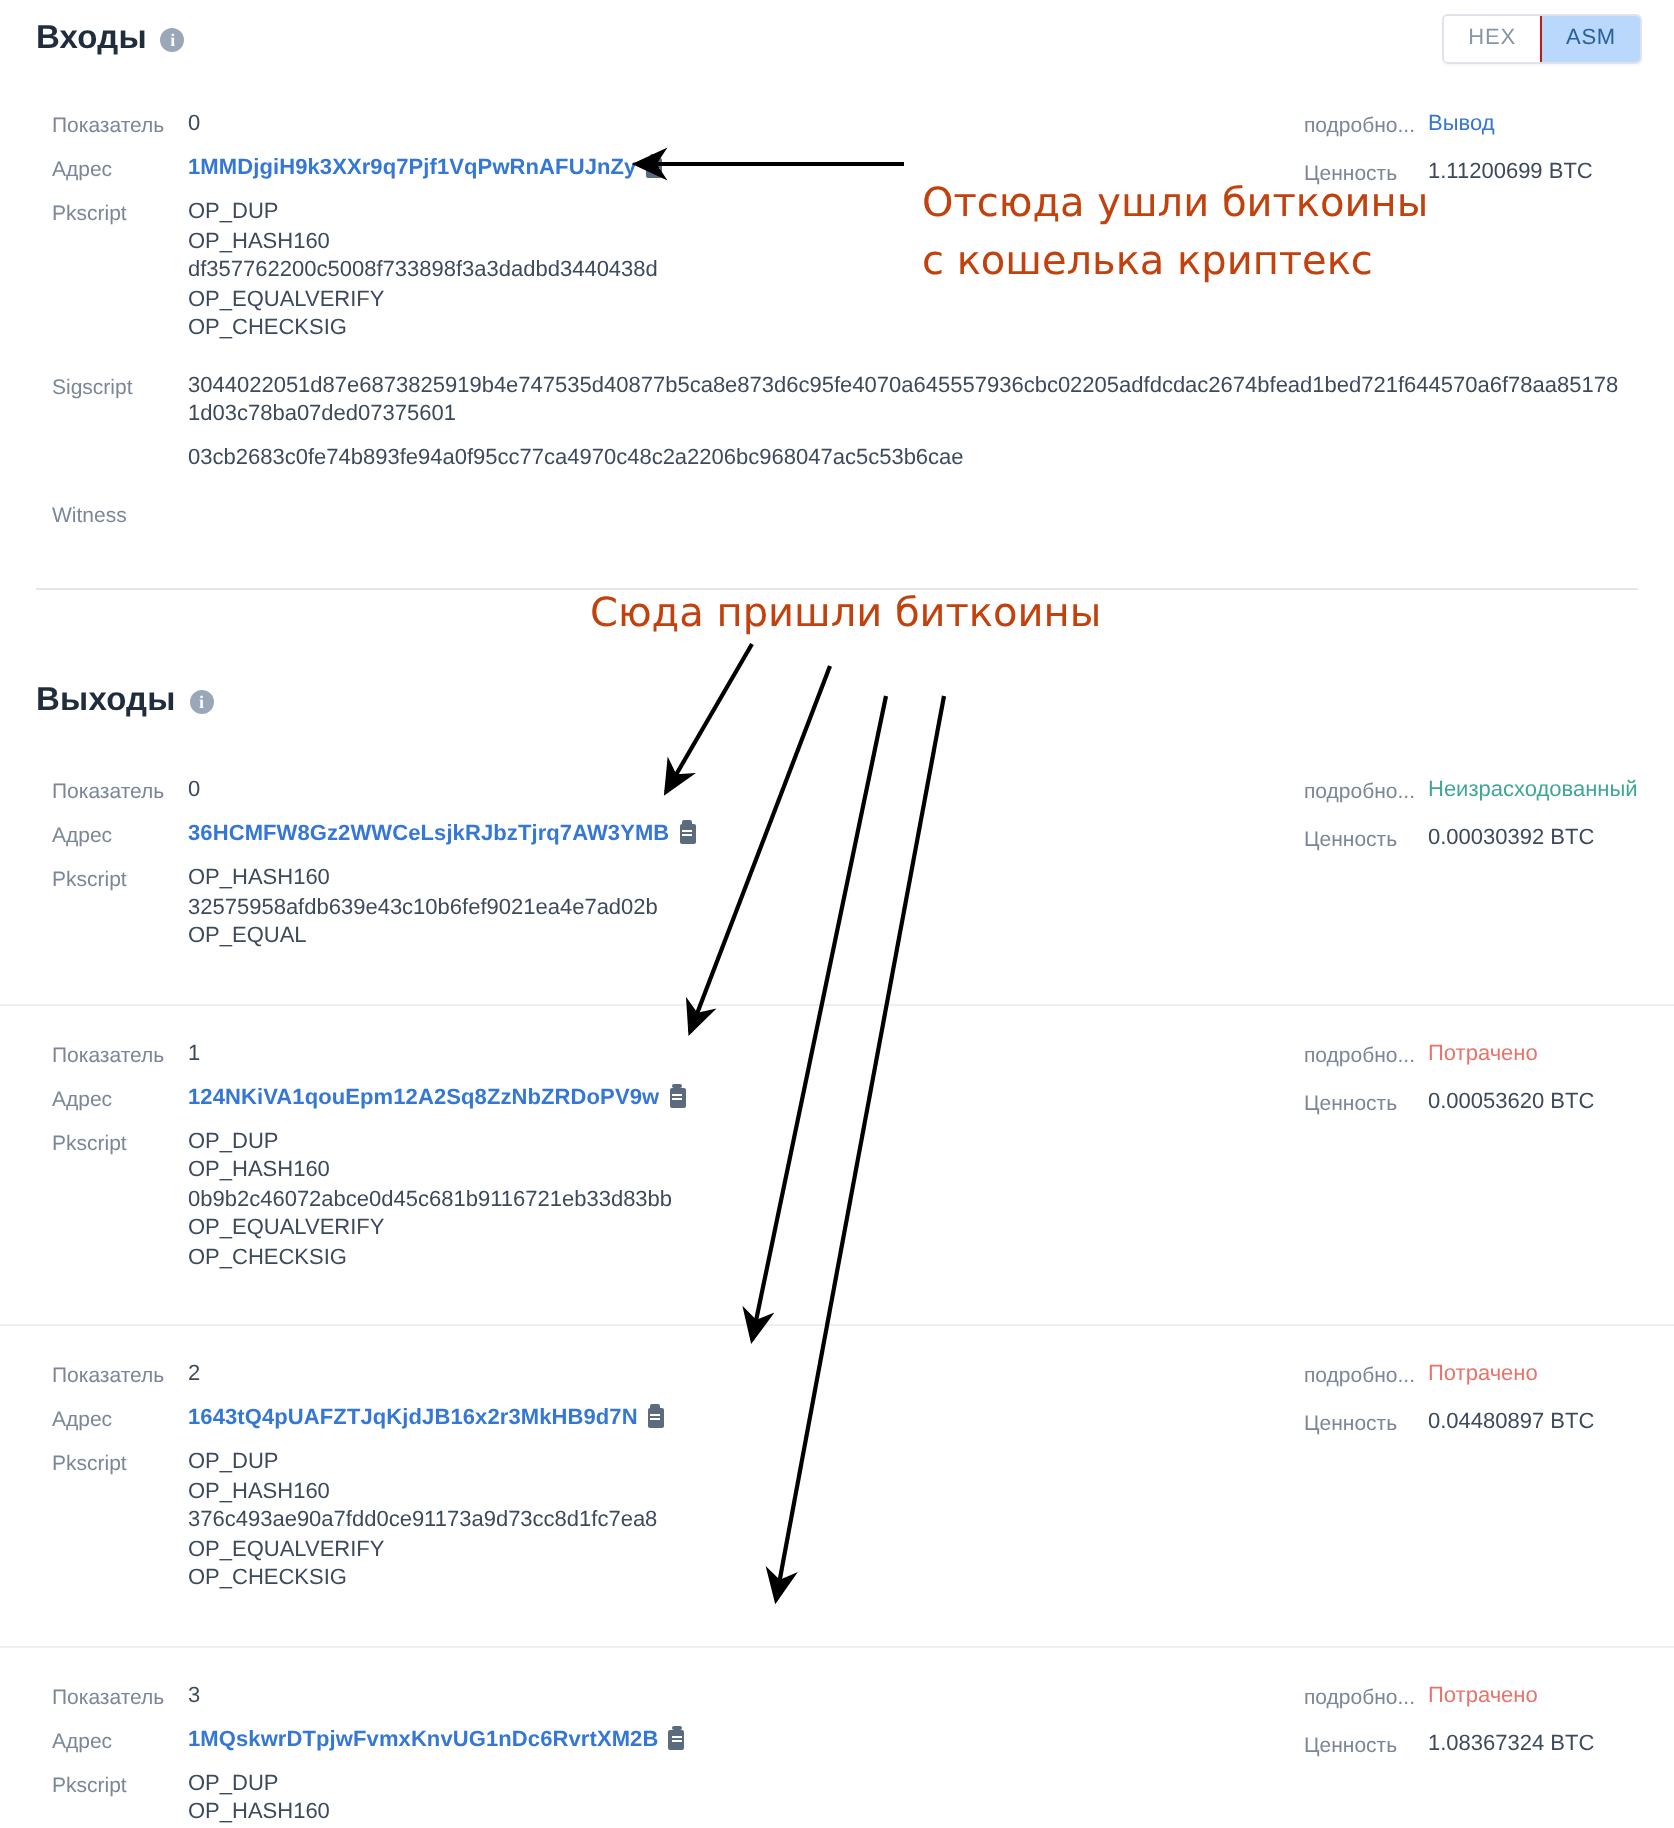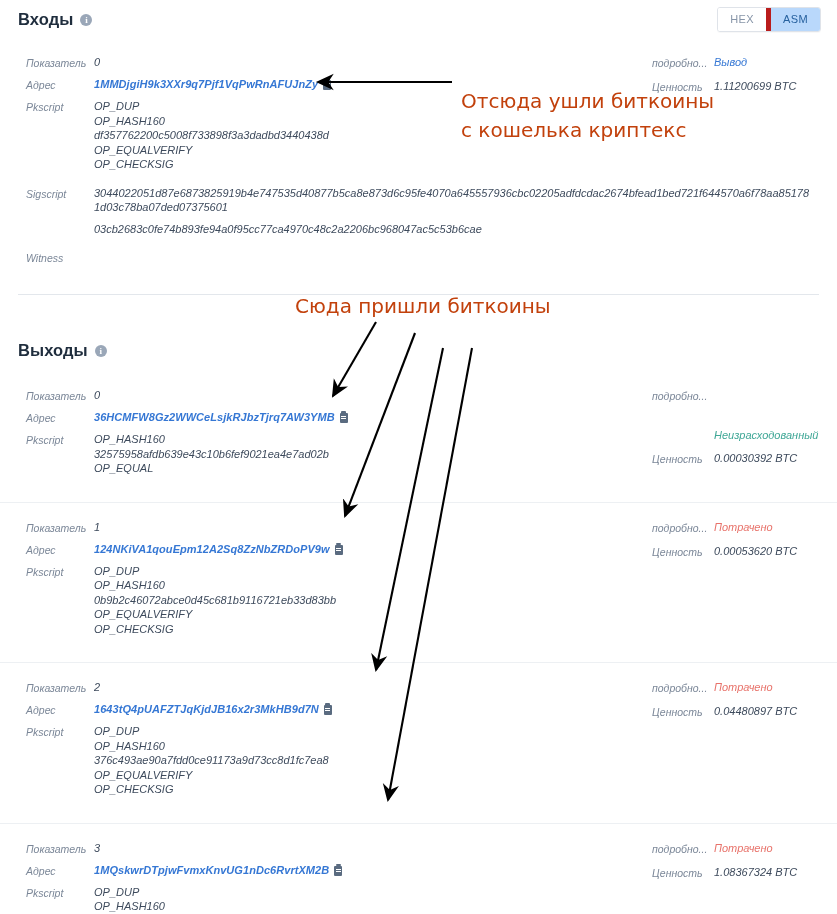--- a/index.html
+++ b/index.html
@@ -39,25 +39,25 @@
     position: absolute; top: 7px; right: 16px;
     display: flex; border: 1px solid #dfe3e9;
     border-radius: 3px; overflow: hidden;
     box-shadow: 0 1px 1px rgba(0,0,0,.03);
   }
   .toggle .opt {
     font-size: 11px; padding: 5px 12px 6px;
     color: #8795a8; background: #fff; cursor: pointer;
     letter-spacing: .4px;
   }
-  .toggle .opt + .opt { border-left: 5px solid #b91c1c; }
+  .toggle .opt + .opt { border-left: 1px solid #b91c1c; }
   .toggle .opt.active { background: #b9d8fb; color: #27619e; }
 
   
-  .record { position: relative; padding: 14px 14px 10px 0; font-style: italic; }
+  .record { position: relative; padding: 14px 14px 10px 0; }
   .record.bordered { border-top: 1px solid #edf0f3; }
   .divider-strong { border-top: 1px solid #e3e7ec; }
 
   .row { display: flex; align-items: flex-start; margin: 0 0 7px 0; }
   .lbl {
     width: 68px; flex: 0 0 68px;
     margin-left: 26px;
     font-size: 10.5px; color: #7b8798; line-height: 14px;
     padding-top: 1px;
   }
@@ -81,21 +81,21 @@
   .copy-icon::after {
     content: ""; position: absolute; left: 1.5px; top: 3px;
     width: 5px; height: 1px; background: #fff;
     box-shadow: 0 2px 0 #fff;
   }
 
   
   .meta { position: absolute; left: 636px; top: 14px; }
   .meta .row { margin-bottom: 9px; }
   .meta .lbl { margin-left: 16px; width: 62px; flex: 0 0 62px; }
-  .status-unspent { color: #3fa796; margin-top: 40px; }
+  .status-unspent { color: #3fa796; }
   .status-spent { color: #e8736b; }
   .status-output { color: #3577d4; }
 
   
   .annot {
     position: absolute;
     font-family: "DejaVu Sans", sans-serif;
     color: #c2410c; font-size: 20px; line-height: 29px;
     white-space: pre-line;
   }

